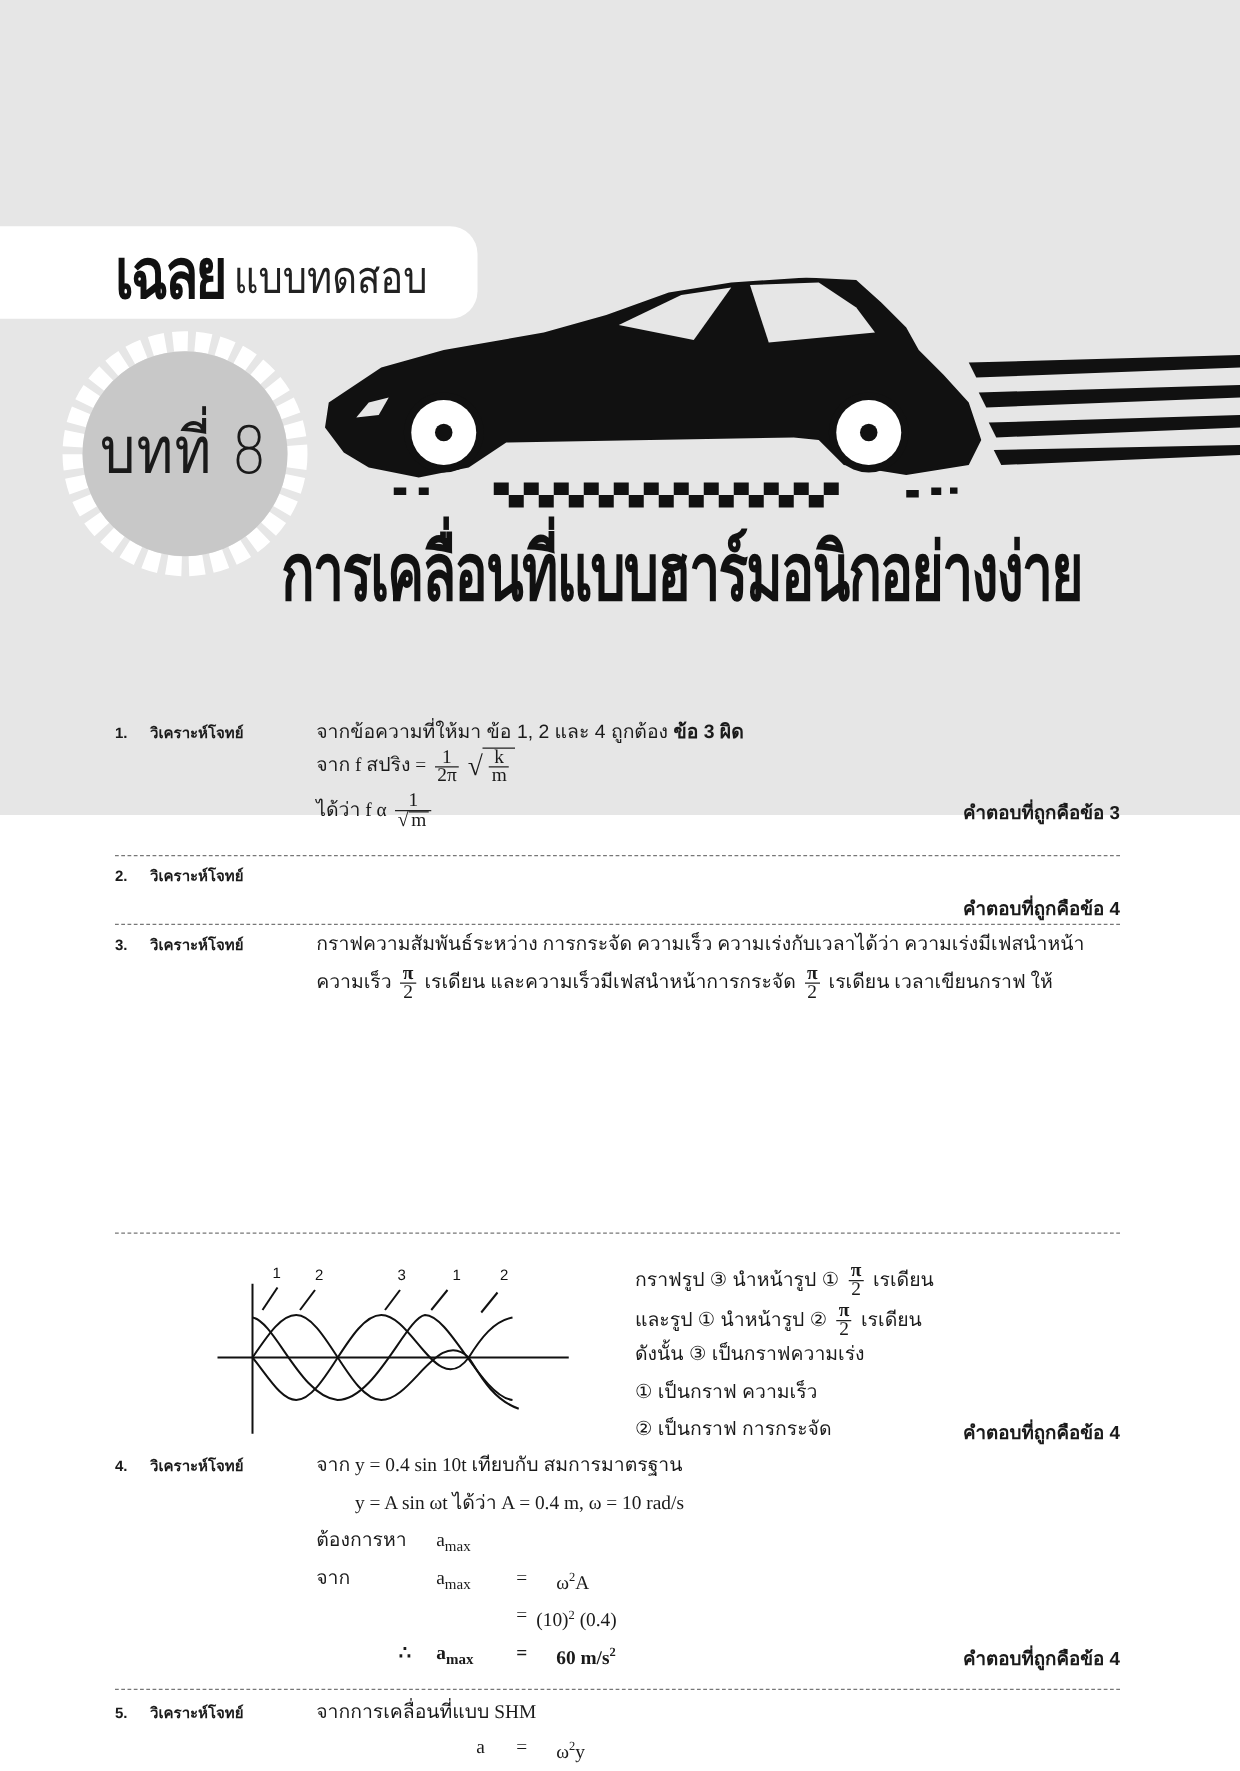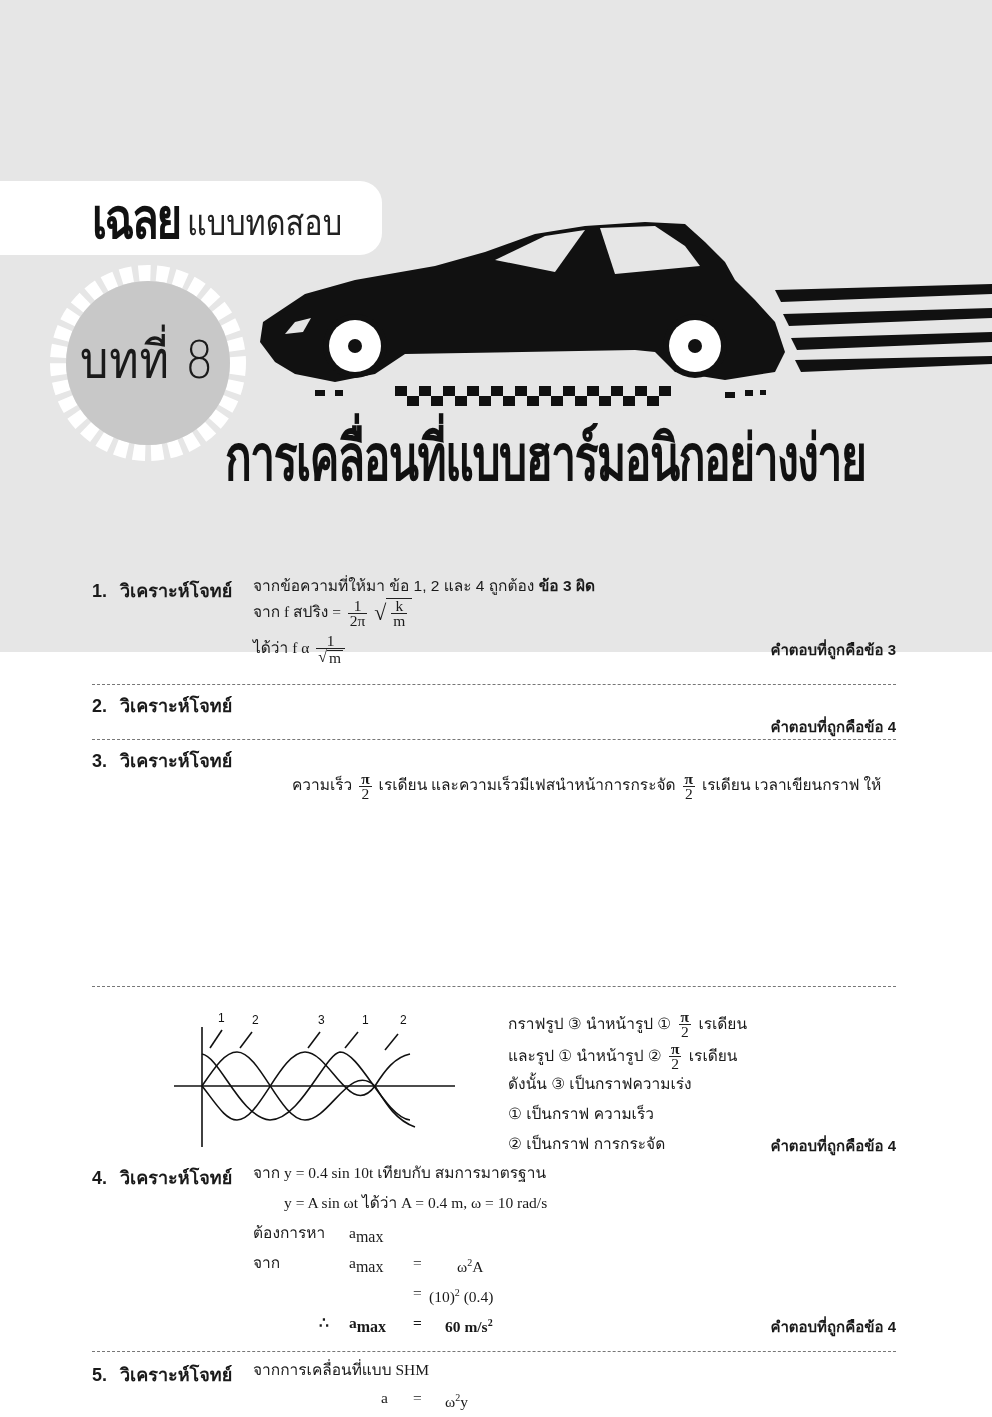--- a/index.html
+++ b/index.html
@@ -15,34 +15,34 @@
   .chapter-circle { position: absolute; left: 66px; top: 281px; width: 164px; height: 164px; border-radius: 50%; background: #c8c8c8; }
   .chapter-label { position: absolute; left: 80px; top: 318px; font-family: "DejaVu Sans", sans-serif; font-size: 52px; font-weight: 200; color: #1a1a1a; letter-spacing: 1px; transform: scaleX(0.86); transform-origin: left; white-space: nowrap; }
 
   .car { position: absolute; left: 255px; top: 222px; width: 737px; height: 200px; }
 
   .main-title { position: absolute; left: 225px; top: 420px; width: 640px; font-family: "Liberation Sans", sans-serif; font-weight: 900; font-size: 64px; color: #111; line-height: 76px; transform: scaleX(0.69); transform-origin: left; white-space: nowrap; letter-spacing: -2px; }
 
   
   .answers { position: absolute; left: 92px; top: 572px; width: 804px; }
   .q { position: relative; border-bottom: 1px dashed #777; }
-  .q-head { position: absolute; left: 0; top: 0; font-family: "Liberation Sans", sans-serif; font-weight: bold; font-size: 18px; white-space: nowrap; }
+  .q-head { position: absolute; left: 0; top: 0; font-family: "Liberation Sans", sans-serif; font-weight: bold; font-size: 12px; white-space: nowrap; }
   .q-num { display: inline-block; width: 28px; }
   .line { position: absolute; font-family: "Liberation Serif", serif; font-size: 15.5px; white-space: nowrap; line-height: 20px; }
   .sans { font-family: "Liberation Sans", sans-serif; }
   .b { font-weight: bold; }
   .answer { position: absolute; right: 0; font-family: "Liberation Sans", sans-serif; font-weight: bold; font-size: 15px; white-space: nowrap; }
   .frac { display: inline-block; vertical-align: middle; text-align: center; line-height: 14px; margin: 0 3px; }
   .frac .n { display: block; border-bottom: 1px solid #222; padding: 0 2px; }
   .frac .d { display: block; padding: 0 2px; }
   .sqrt { display: inline-block; }
   .sqrt .rad { font-size: 22px; vertical-align: middle; }
   .sqrt .under { display: inline-block; border-top: 1px solid #222; vertical-align: middle; padding: 0 2px; }
   sup { font-size: 10px; }
-  sub { font-size: 16px; }
+  sub { font-size: 12px; }
   .graph { position: absolute; left: 78px; top: 262px; width: 290px; height: 160px; }
 </style>
 </head>
 <body>
 
 <div class="banner">
   <div class="tab-pill">
     <span class="bold">เฉลย</span>
     <span class="thin">แบบทดสอบ</span>
   </div>
@@ -133,21 +133,22 @@
     <div class="q-head" style="top:6px;">
       <span class="q-num">2.</span><span>วิเคราะห์โจทย์</span>
     </div>
     <div class="answer" style="top:30px;">คำตอบที่ถูกคือข้อ 4</div>
   </div>
 
   <div class="q" style="height:246px;">
     <div class="q-head" style="top:6px;">
       <span class="q-num">3.</span><span>วิเคราะห์โจทย์</span>
     </div>
-    <div class="line" style="left:161px; top:32px;margin-left:39px;">
+    <div class="line" style="left:161px; top:6px;">กราฟความสัมพันธ์ระหว่าง การกระจัด ความเร็ว ความเร่งกับเวลาได้ว่า ความเร่งมีเฟสนำหน้า</div>
+    <div class="line" style="left:161px; top:32px;">
       <span>ความเร็ว</span>
       <span class="frac"><span class="n b">π</span><span class="d">2</span></span>
       <span>เรเดียน  และความเร็วมีเฟสนำหน้าการกระจัด</span>
       <span class="frac"><span class="n b">π</span><span class="d">2</span></span>
       <span>เรเดียน  เวลาเขียนกราฟ  ให้</span>
     </div>
 
     <svg class="graph" viewBox="0 0 290 160">
       <g font-family="Liberation Sans, sans-serif" font-size="12" fill="#111">
         <text x="48" y="20">1</text>
@@ -193,21 +194,21 @@
     <div class="line" style="left:161px; top:6px;">จาก y = 0.4 sin 10t เทียบกับ สมการมาตรฐาน</div>
     <div class="line" style="left:192px; top:36px;">y = A sin ωt ได้ว่า A = 0.4 m, ω = 10 rad/s</div>
     <div class="line" style="left:161px; top:66px;">
       <span>ต้องการหา</span>
       <span style="position:absolute; left:96px;"><span>a</span><sub>max</sub></span>
     </div>
     <div class="line" style="left:161px; top:96px;">
       <span>จาก</span>
       <span style="position:absolute; left:96px;"><span>a</span><sub>max</sub></span>
       <span style="position:absolute; left:160px;">=</span>
-      <span style="position:absolute; left:192px;margin-left:12px;"><span>ω</span><sup>2</sup><span>A</span></span>
+      <span style="position:absolute; left:192px;"><span>ω</span><sup>2</sup><span>A</span></span>
     </div>
     <div class="line" style="left:161px; top:126px;">
       <span style="position:absolute; left:160px;">=</span>
       <span style="position:absolute; left:176px;text-align:center;"><span>(10)</span><sup>2</sup><span> (0.4)</span></span>
     </div>
     <div class="line b" style="left:161px; top:156px;">
       <span style="position:absolute; left:66px;">∴</span>
       <span style="position:absolute; left:96px;"><span>a</span><sub>max</sub></span>
       <span style="position:absolute; left:160px;">=</span>
       <span style="position:absolute; left:192px;"><span>60 m/s</span><sup>2</sup></span>

